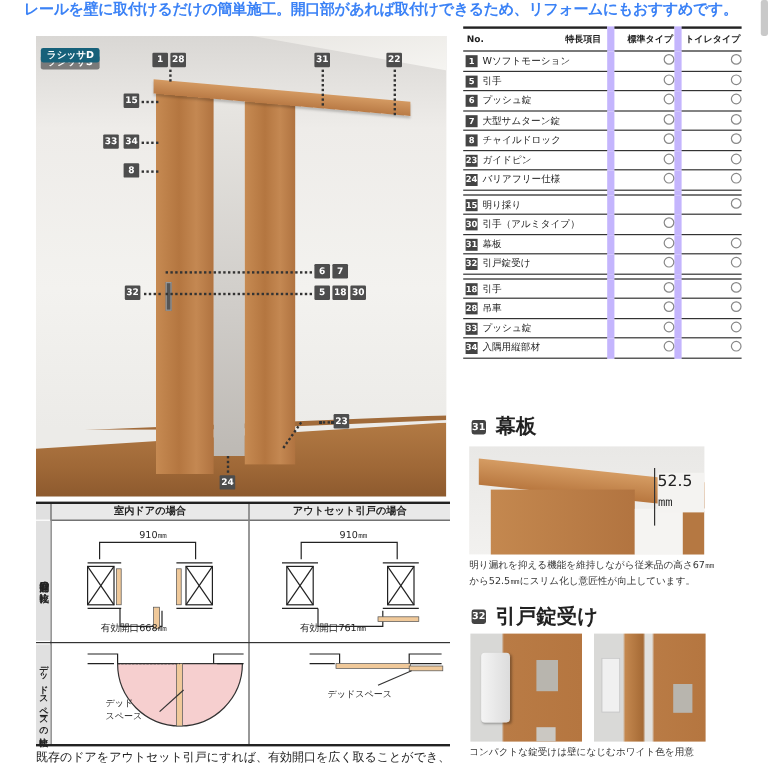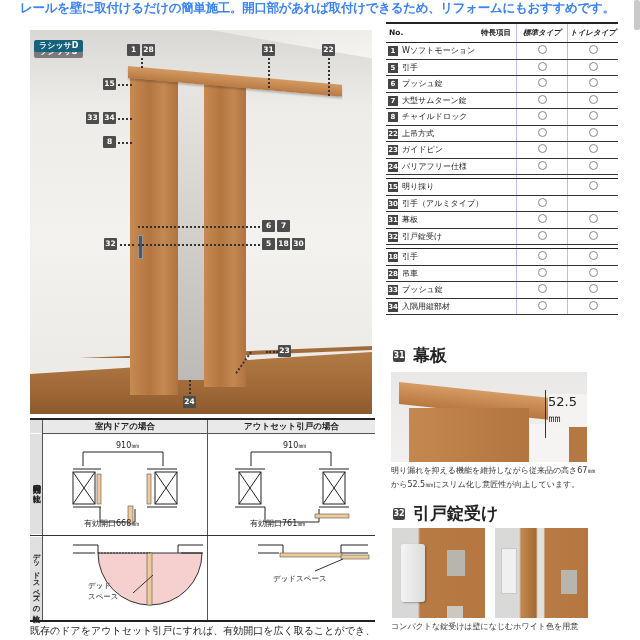--- a/index.html
+++ b/index.html
@@ -23,21 +23,21 @@
   .dots-h { position: absolute; height: 0; border-top: 2px dotted #333; }
   .dots-v { position: absolute; width: 0; border-left: 2px dotted #333; }
   .badge { position: absolute; left: 4px; height: 12px; padding: 0 5px; font-size: 8px; font-weight: bold; color: #fff; line-height: 12px; border-radius: 2px; }
   .badge.s { top: 16px; background: #7a7a7a; }
   .badge.d { top: 10px; background: #17617a; }
 
   
   .ftable { position: absolute; left: 386px; top: 22px; width: 232px; border-collapse: collapse; font-size: 8px; }
   .ftable th { font-weight: bold; font-size: 7.5px; height: 16px; border-top: 2px solid #222; border-bottom: 1.5px solid #222; margin-top: 24px; }
   .ftable td { height: 15.5px; border-bottom: 1px solid #333; padding: 0; }
-  .ftable td.col, .ftable th.col { border-left: 1px solid #c4b5fd; text-align: center; width: 48px; font-style: italic; }
+  .ftable td.col, .ftable th.col { border-left: 6px solid #c4b5fd; text-align: right; width: 48px; }
   .ftable tr.gap td { height: 3px; border-bottom: 1.5px solid #222; padding: 0; }
   .num { display: inline-block; min-width: 10px; height: 10px; background: #444; color: #fff; font-size: 7px; text-align: center; line-height: 10px; margin-right: 4px; margin-left: 2px; font-weight: bold; }
   .circ { display: inline-block; width: 7px; height: 7px; border: 1px solid #888; border-radius: 50%; }
   .th-no { text-align: left; padding-left: 2px; }
   .th-feat { text-align: right; padding-right: 4px; }
 
   
   .cmp { position: absolute; left: 30px; top: 418px; width: 345px; height: 200px; border-top: 2px solid #222; border-bottom: 2px solid #222; }
   .cmp .hdr { position: absolute; top: 0; height: 13px; background: #e9e9e9; font-size: 8.5px; font-weight: bold; text-align: center; line-height: 13px; border-bottom: 1px solid #555; }
   .cmp .vline { position: absolute; top: 0; bottom: 0; border-left: 1px solid #555; }
@@ -135,25 +135,20 @@
         <td class="col"><span class="circ"></span></td>
         <td class="col"><span class="circ"></span></td>
       </tr>
       <tr>
         <td><span class="num">7</span><span>大型サムターン錠</span></td>
         <td class="col"><span class="circ"></span></td>
         <td class="col"><span class="circ"></span></td>
       </tr>
       <tr>
         <td><span class="num">8</span><span>チャイルドロック</span></td>
-        <td class="col"><span class="circ"></span></td>
-        <td class="col"><span class="circ"></span></td>
-      </tr>
-      <tr>
-        <td><span class="num">22</span><span>上吊方式</span></td>
         <td class="col"><span class="circ"></span></td>
         <td class="col"><span class="circ"></span></td>
       </tr>
       <tr>
         <td><span class="num">23</span><span>ガイドピン</span></td>
         <td class="col"><span class="circ"></span></td>
         <td class="col"><span class="circ"></span></td>
       </tr>
       <tr>
         <td><span class="num">24</span><span>バリアフリー仕様</span></td>

